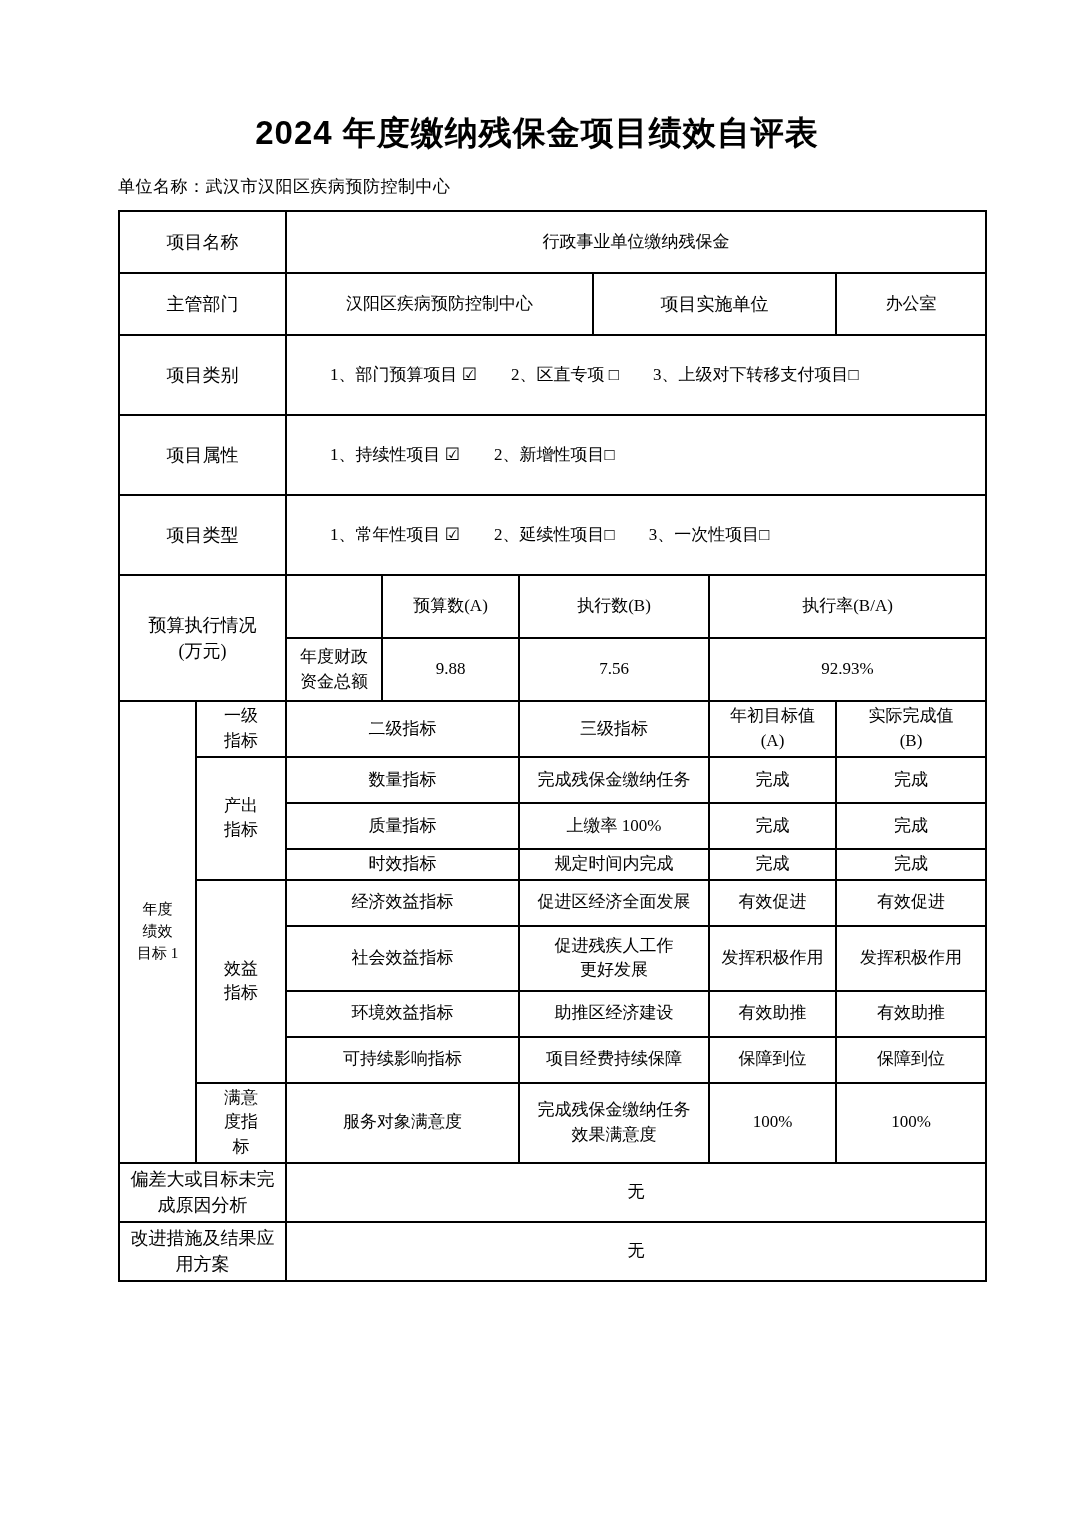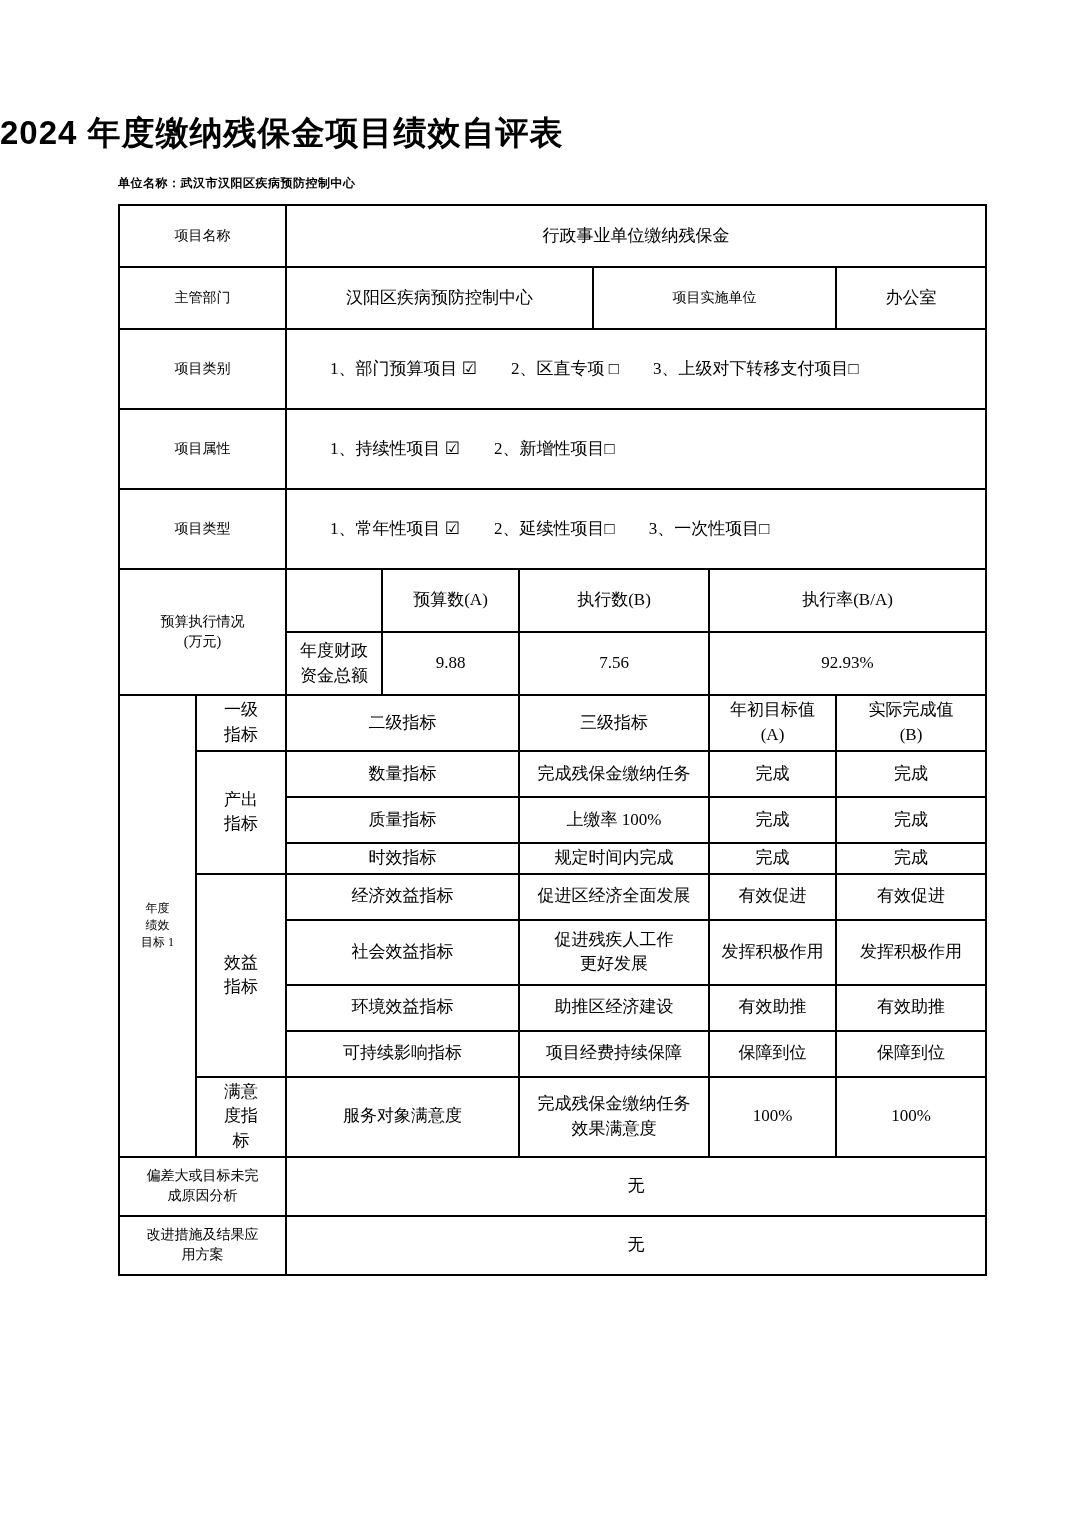--- a/index.html
+++ b/index.html
@@ -8,62 +8,62 @@
     position: relative;
     width: 1074px;
     height: 1520px;
     background: #ffffff;
     font-family: "Liberation Serif", "DejaVu Serif", serif;
     color: #000000;
     overflow: hidden;
   }
   .doc-title {
     padding-top: 112px;
+    text-align: center;
     font-family: "Liberation Sans", "DejaVu Sans", sans-serif;
     font-weight: bold;
     font-size: 33px;
     line-height: 1.25;
     letter-spacing: 1px;
     white-space: pre-line;
   }
   .unit-line {
     margin: 22px 0 12px 118px;
-    font-size: 12px;
+    font-size: 17px;
     letter-spacing: 0.5px;
-    font-weight: bold;
   }
   table.eval-table {
     margin-left: 118px;
     width: 867px;
     border-collapse: collapse;
     table-layout: fixed;
     font-size: 17px;
   }
   table.eval-table td {
     border: 2px solid #000000;
     text-align: center;
     vertical-align: middle;
     padding: 2px 4px;
     white-space: pre-line;
     line-height: 1.45;
   }
-  td.label-cell { font-size: 14px; }
+  td.label-cell { font-size: 18px; }
   td.left-al {
     text-align: left;
     padding-left: 8px;
   }
   .options {
     display: flex;
     align-items: center;
     gap: 34px;
     flex-wrap: wrap;
     margin-left: 39px;
   }
   .options span { white-space: nowrap; }
-  td.goal-cell { line-height: 2.3; font-size: 12px; }
+  td.goal-cell { line-height: 2.3; font-size: 15px; }
 </style>
 </head>
 <body>
 
 <div class="page">
 
   <div class="doc-title">2024 年度缴纳残保金项目绩效自评表</div>
 
   <div class="unit-line"><span>单位名称：</span><span>武汉市汉阳区疾病预防控制中心</span></div>
 

